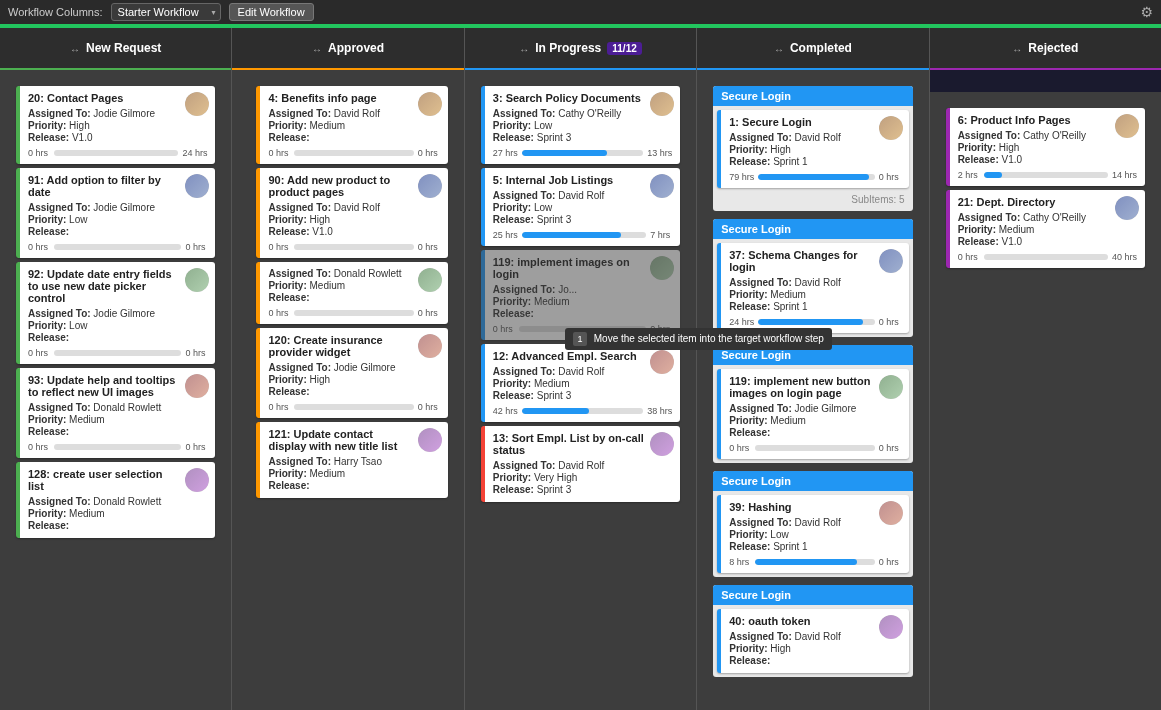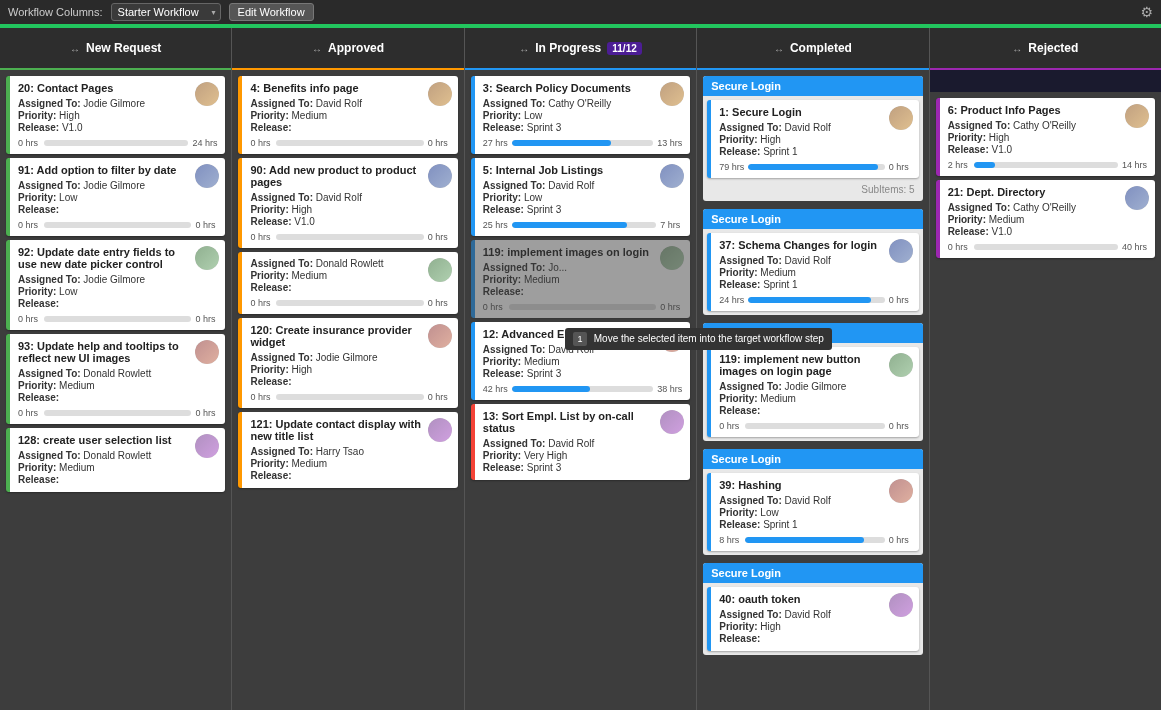--- a/index.html
+++ b/index.html
@@ -69,21 +69,21 @@
     .col-badge {
       background: #4c1d95;
       color: #fff;
       border-radius: 3px;
       padding: 1px 5px;
       font-size: 10px;
     }
     .column-body {
       flex: 1;
       overflow-y: auto;
-      padding: 6px;
+      padding: 16px;
       background: #3a3a3a;
       display: flex;
       flex-direction: column;
       gap: 4px;
     }
 
     
     .col-new .column-header { border-bottom-color: #4CAF50; }
     .col-new .column-body { background: #3d3d3d; }
     .col-approved .column-header { border-bottom-color: #FF9800; }
@@ -149,21 +149,21 @@
       overflow: hidden;
     }
     .progress-bar-fill {
       height: 100%;
       background: #2196F3;
       border-radius: 3px;
     }
 
     
     .border-green { border-left-color: #4CAF50; }
-    .border-orange { border-left-color: #FF9800; }
+    .border-orange { border-left-color: #FF9800; margin-left: 8px; }
     .border-blue { border-left-color: #2196F3; }
     .border-red { border-left-color: #f44336; }
     .border-purple { border-left-color: #9C27B0; }
 
     
     .drag-tooltip {
       position: absolute;
       background: #333;
       color: #fff;
       padding: 4px 8px;

